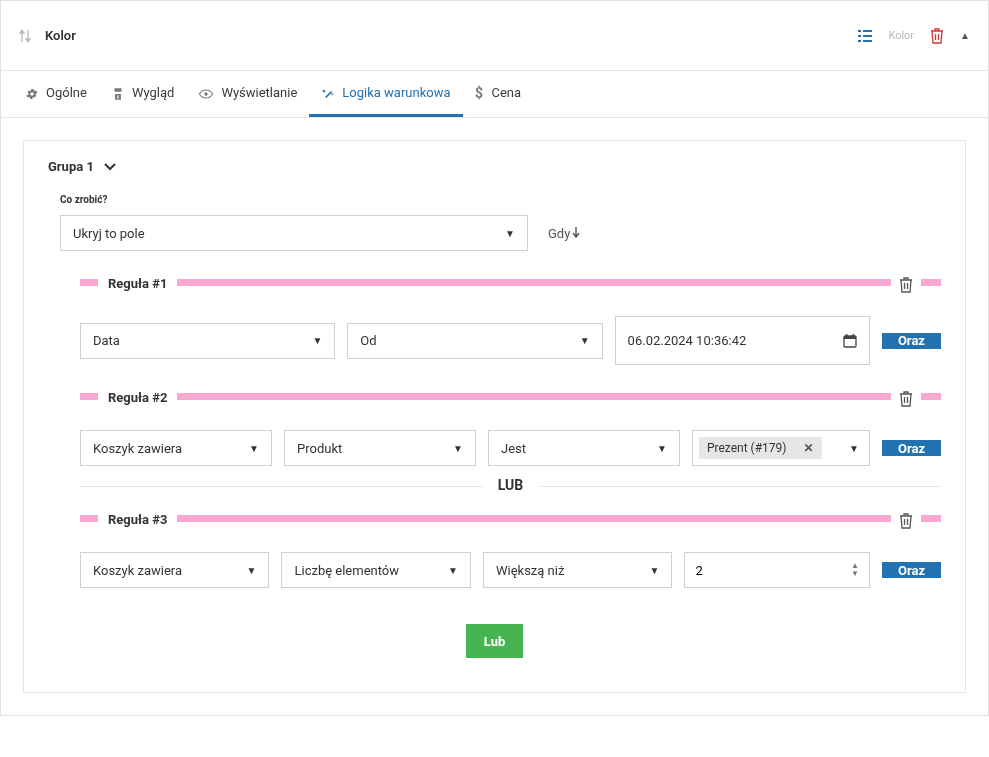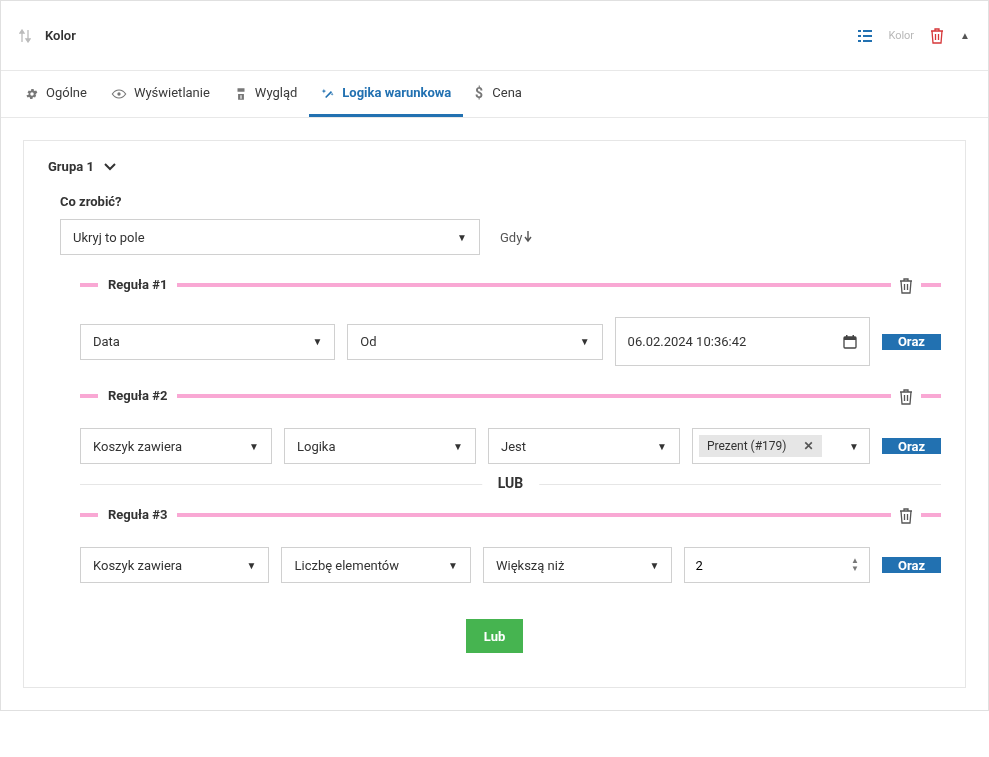--- a/index.html
+++ b/index.html
@@ -9,35 +9,35 @@
     .panel-header-left { display: flex; align-items: center; gap: 14px; }
     .panel-header-right { display: flex; align-items: center; gap: 16px; }
     .sort-icon { color: #b8b8b8; font-size: 14px; }
     .panel-title { font-weight: 600; font-size: 13px; color: #333; }
     .mini-list-icon { color: #2271b1; font-size: 14px; }
     .mini-kolor { color: #b8b8b8; font-size: 11px; }
     .trash-red { color: #d63638; cursor: pointer; }
     .collapse-caret { color: #555; cursor: pointer; font-size: 10px; }
     .tabs { display: flex; border-bottom: 1px solid #e8e8e8; padding: 0 12px; }
     .tab { display: flex; align-items: center; gap: 7px; padding: 14px 12px 13px; color: #3a3a3a; cursor: pointer; font-size: 13px; border-bottom: 3px solid transparent; }
-    .tab.active { color: #2271b1; border-bottom-color: #2271b1; font-weight: 700; }
+    .tab.active { color: #2271b1; border-bottom-color: #2271b1; font-weight: 400; }
     .tab-ico { color: #777; font-size: 13px; }
     .tab.active .tab-ico { color: #2271b1; }
     .content { padding: 22px; }
     .inner-panel { border: 1px solid #e6e6e6; padding: 18px 24px 34px; }
     .group-head { display: flex; gap: 10px; font-weight: 700; font-size: 13px; margin-bottom: 20px; cursor: pointer; }
     .chev { font-size: 12px; color: #333; }
-    .section-label { font-weight: 700; font-size: 13px; margin: 0 0 10px 12px; }
+    .section-label { font-weight: 700; font-size: 10px; margin: 0 0 10px 12px; }
     .row { display: flex; align-items: center; gap: 20px; margin: 0 0 10px 12px; }
     .select-like { border: 1px solid #d0d0d0; background: #fff; height: 36px; display: flex; align-items: center; justify-content: space-between; padding: 0 12px; font-size: 13px; cursor: pointer; }
-    .sel-wide { width: 420px; }
+    .sel-wide { width: 468px; }
     .caret-dn { font-size: 10px; color: #333; }
     .gdy { color: #555; font-size: 13px; display: flex; align-items: center; gap: 2px; }
     .rule-block { margin-top: 28px; position: relative; }
-    .rule-fieldset { border: none; border-top: 4px solid #f9a8d4; position: relative; padding: 30px 0 0 0; margin: 0 0 0 32px; }
+    .rule-fieldset { border: none; border-top: 7px solid #f9a8d4; position: relative; padding: 30px 0 0 0; margin: 0 0 0 32px; }
     .rule-legend { position: absolute; top: -10px; left: 18px; background: #fff; padding: 0 10px; font-weight: 700; font-size: 13px; }
     .rule-trash { position: absolute; right: 20px; top: -10px; background: #fff; padding: 0 8px; color: #555; cursor: pointer; }
     .rule-row { display: flex; align-items: center; gap: 12px; padding-right: 0; }
     .sel { border: 1px solid #d0d0d0; background: #fff; height: 36px; display: flex; align-items: center; justify-content: space-between; padding: 0 12px; font-size: 13px; cursor: pointer; flex: 1; }
     .sel-fixed { width: 240px; padding-left: 12px; }
     .date-inp { border: 1px solid #d0d0d0; background: #fff; height: 49px; padding: 0 12px; font-size: 13px; display: flex; align-items: center; justify-content: space-between; flex: 1; }
     .num-inp { border: 1px solid #d0d0d0; background: #fff; height: 36px; padding: 0 10px; font-size: 13px; display: flex; align-items: center; justify-content: space-between; flex: 1; position: relative; }
     .num-inp input { border: none; outline: none; width: 100%; font-size: 13px; }
     .spinner { display: flex; flex-direction: column; line-height: 8px; color: #777; font-size: 8px; }
     .btn-oraz { background: #2271b1; color: #fff; border: none; height: 16px; padding: 0 16px; font-weight: 700; font-size: 13px; cursor: pointer; }
@@ -89,34 +89,34 @@
     <div class="tab">
       <span class="tab-ico">
         <svg width="14" height="14" viewBox="0 0 24 24">
             <path fill="#777" d="M19.14 12.94a7.07 7.07 0 000-1.88l2.03-1.58-2-3.46-2.39.96a7.03 7.03 0 00-1.63-.94l-.36-2.54h-4l-.36 2.54c-.58.24-1.13.55-1.63.94l-2.39-.96-2 3.46 2.03 1.58a7.07 7.07 0 000 1.88L2.41 14.5l2 3.46 2.39-.96c.5.39 1.05.7 1.63.94l.36 2.54h4l.36-2.54c.58-.24 1.13-.55 1.63-.94l2.39.96 2-3.46-2.03-1.56zM12 15a3 3 0 110-6 3 3 0 010 6z"></path>
           </svg>
       </span>
       <span>Ogólne</span>
     </div>
     <div class="tab">
       <span class="tab-ico">
+        <svg width="14" height="14" viewBox="0 0 24 24">
+            <path fill="#777" d="M18 2H6v6h12V2zm-1 10H7v10h10V12zm-6 2h2v6h-2v-6z"></path>
+          </svg>
+      </span>
+      <span>Wygląd</span>
+    </div>
+    <div class="tab">
+      <span class="tab-ico">
         <svg width="16" height="14" viewBox="0 0 24 16">
             <path fill="none" stroke="#777" stroke-width="1.8" d="M12 2C6 2 2 8 2 8s4 6 10 6 10-6 10-6-4-6-10-6z"></path>
             <circle cx="12" cy="8" r="2.5" fill="#777"></circle>
           </svg>
       </span>
       <span>Wyświetlanie</span>
-    </div>
-    <div class="tab">
-      <span class="tab-ico">
-        <svg width="14" height="14" viewBox="0 0 24 24">
-            <path fill="#777" d="M18 2H6v6h12V2zm-1 10H7v10h10V12zm-6 2h2v6h-2v-6z"></path>
-          </svg>
-      </span>
-      <span>Wygląd</span>
     </div>
     <div class="tab active">
       <span class="tab-ico">
         <svg width="14" height="14" viewBox="0 0 24 24">
             <path fill="#2271b1" d="M7 17l10-10 2 2L9 19l-2-2zm-2-6l1-3 3-1-3-1-1-3-1 3-3 1 3 1 1 3zm14 4l.7-2 2-.7-2-.7-.7-2-.7 2-2 .7 2 .7.7 2z"></path>
           </svg>
       </span>
       <span>Logika warunkowa</span>
     </div>
     <div class="tab">
@@ -195,21 +195,21 @@
             <svg width="14" height="16" viewBox="0 0 14 16">
                 <path d="M1 3 L13 3 M5 3 L5 1 L9 1 L9 3 M2 3 L3 15 L11 15 L12 3 M5.5 6 L5.5 12 M8.5 6 L8.5 12" stroke="#555" fill="none" stroke-width="1.3"></path>
               </svg>
           </div>
           <div class="rule-row">
             <div class="sel">
               <span>Koszyk zawiera</span>
               <span class="caret-dn">▼</span>
             </div>
             <div class="sel">
-              <span>Logika</span>
+              <span>Produkt</span>
               <span class="caret-dn">▼</span>
             </div>
             <div class="sel">
               <span>Jest</span>
               <span class="caret-dn">▼</span>
             </div>
             <div class="tag-sel">
               <span class="tag">
                 <span>Prezent (#179)</span>
                 <span class="x">✕</span>

